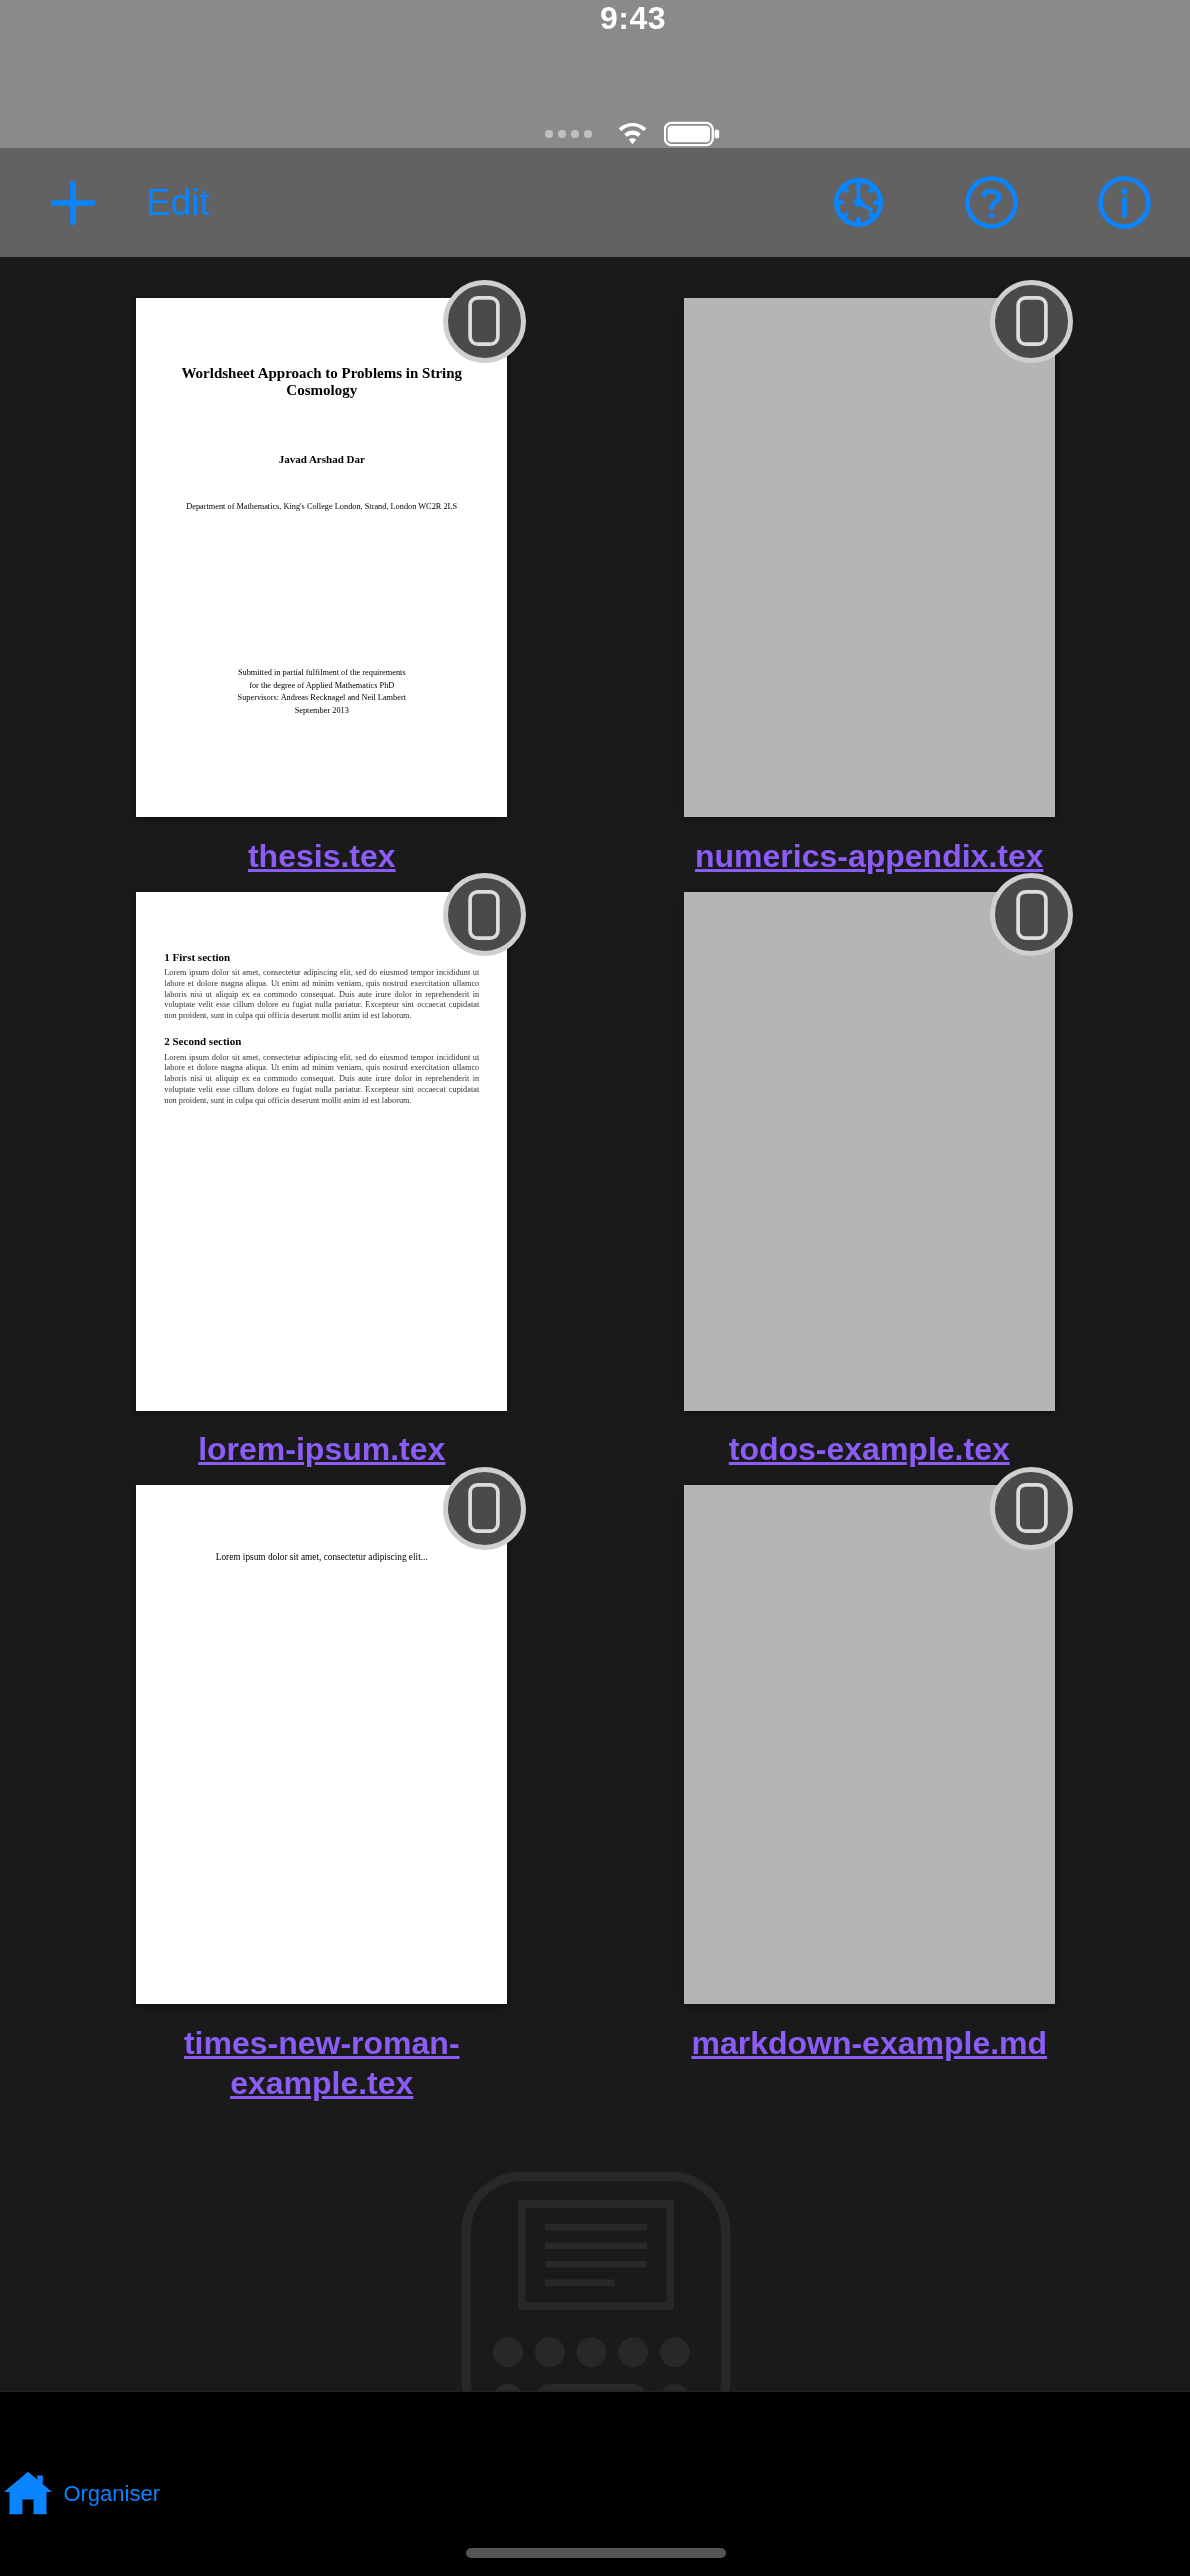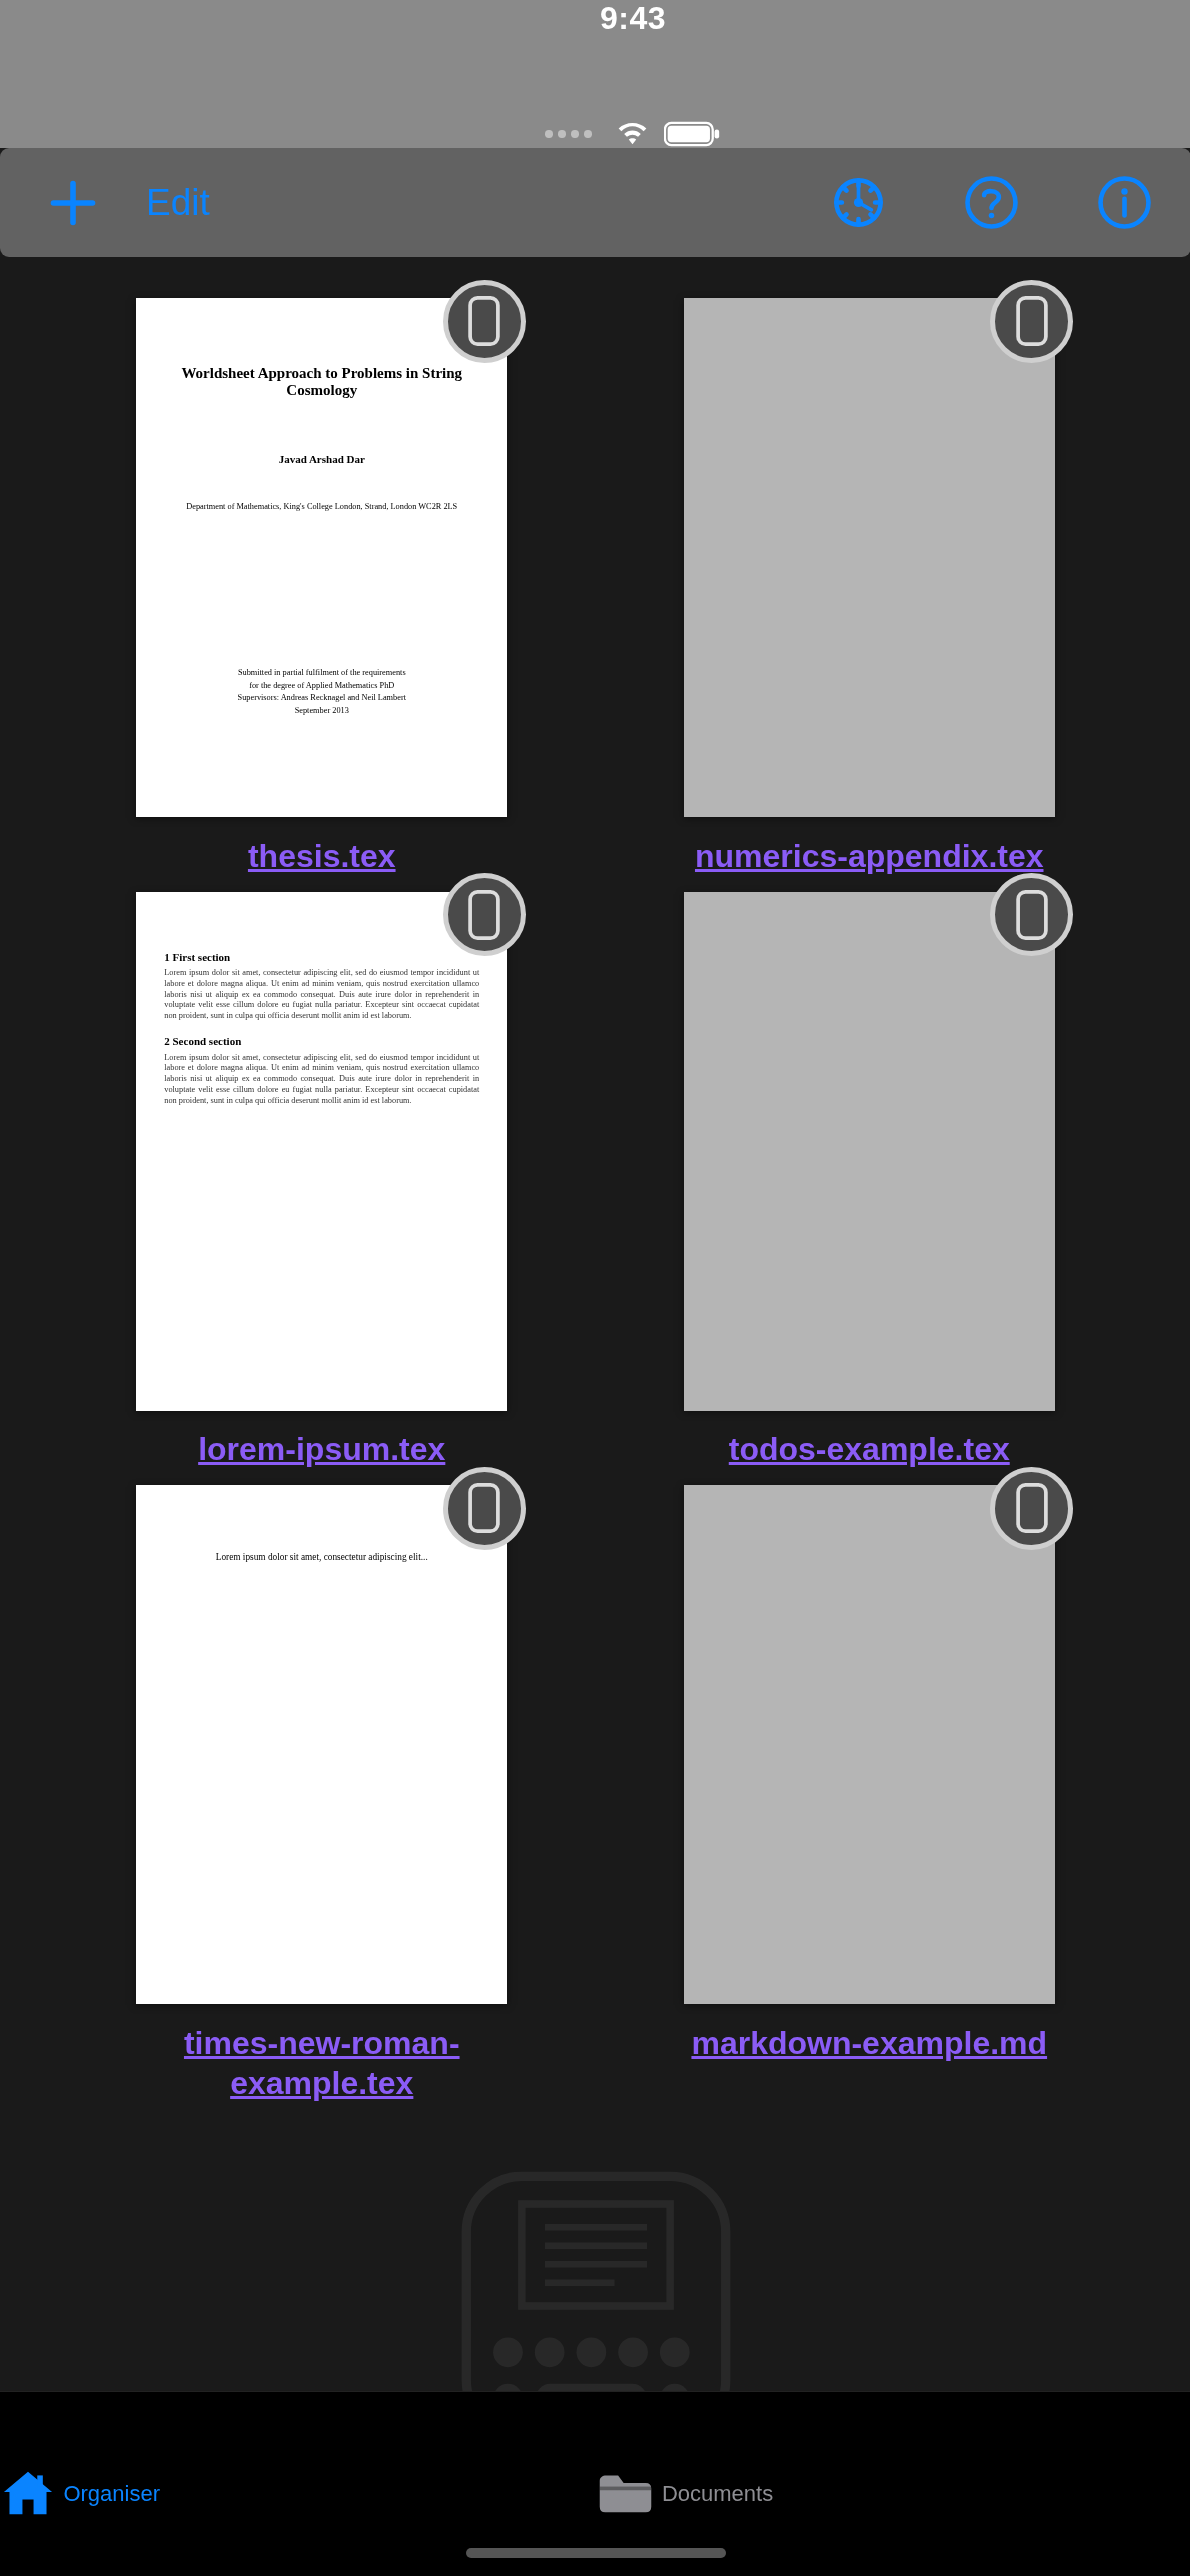--- a/index.html
+++ b/index.html
@@ -6,21 +6,21 @@
   html, body { width: 1191px; height: 2576px; background: #000; font-family: -apple-system, "Helvetica Neue", Arial, sans-serif; color: #fff; overflow: hidden; }
   .root { width: 1191px; height: 2576px; display: flex; flex-direction: column; background: #1a1a1a; }
   
   .statusbar { height: 148px; background: #8a8a8a; display: flex; align-items: center; justify-content: space-between; padding: 0 46px 0 121px; flex-direction: column; }
   .status-time { font-size: 32px; font-weight: 600; color: #fff; letter-spacing: 0.5px; }
   .status-right { display: flex; align-items: center; gap: 13px; }
   .dots { display: flex; gap: 5.6px; margin-right: 9.3px; }
   .dots span { width: 7.4px; height: 7.4px; border-radius: 50%; background: rgba(255,255,255,0.45); }
   .wifi svg, .battery svg { display: block; }
   
-  .navbar { height: 109px; background: #626262; display: flex; align-items: center; padding: 0 37px 0 46px; border-radius: 9px; }
+  .navbar { height: 109px; background: #626262; display: flex; align-items: center; padding: 0 37px 0 46px; }
   .nav-left { display: flex; align-items: center; gap: 46px; }
   .nav-right { margin-left: auto; display: flex; align-items: center; gap: 74px; }
   .icon-btn { color: #0a84ff; display: flex; align-items: center; justify-content: center; cursor: pointer; }
   .edit-btn { color: #0a84ff; font-size: 37px; font-weight: 400; }
   
   .content { flex: 1; background: #1a1a1a; padding: 41px 56px 0 56px; display: grid; grid-template-columns: 1fr 1fr; column-gap: 167px; row-gap: 37px; align-content: start; justify-items: center; position: relative; gap: 16px; }
   .doc-item { display: flex; flex-direction: column; align-items: center; gap: 18.5px; cursor: pointer; }
   .thumb-wrap { position: relative; width: 371px; height: 519px; }
   .thumb { width: 100%; height: 100%; background: #b5b5b5; box-shadow: 0 1.9px 7.4px rgba(0,0,0,0.5); }
   .thumb.white { background: #fff; color: #000; }
@@ -234,25 +234,16 @@
   <div class="tabbar" style="position:relative;">
     <div class="tab active">
       <span>
         <svg width="56" height="50" viewBox="0 0 60 54">
           <path d="M30 4 L56 26 L50 26 L50 50 L36 50 L36 34 L24 34 L24 50 L10 50 L10 26 L4 26 Z" fill="#0a84ff"></path>
           <rect x="40" y="8" width="6" height="12" fill="#0a84ff"></rect>
         </svg>
       </span>
       <span class="tab-label">Organiser</span>
     </div>
-    <div class="tab inactive">
-      <span>
-        <svg width="59" height="46" viewBox="0 0 64 50">
-          <path d="M4 12 C4 8 7 6 11 6 L24 6 L30 14 L54 14 C58 14 60 16 60 20 L60 40 C60 44 58 46 54 46 L10 46 C6 46 4 44 4 40 Z" fill="#8e8e93"></path>
-          <rect x="4" y="18" width="56" height="4" fill="#000" opacity="0.35"></rect>
-        </svg>
-      </span>
-      <span class="tab-label">Documents</span>
-    </div>
     <div class="home-indicator"></div>
   </div>
 </div>
 
 
 </body></html>

